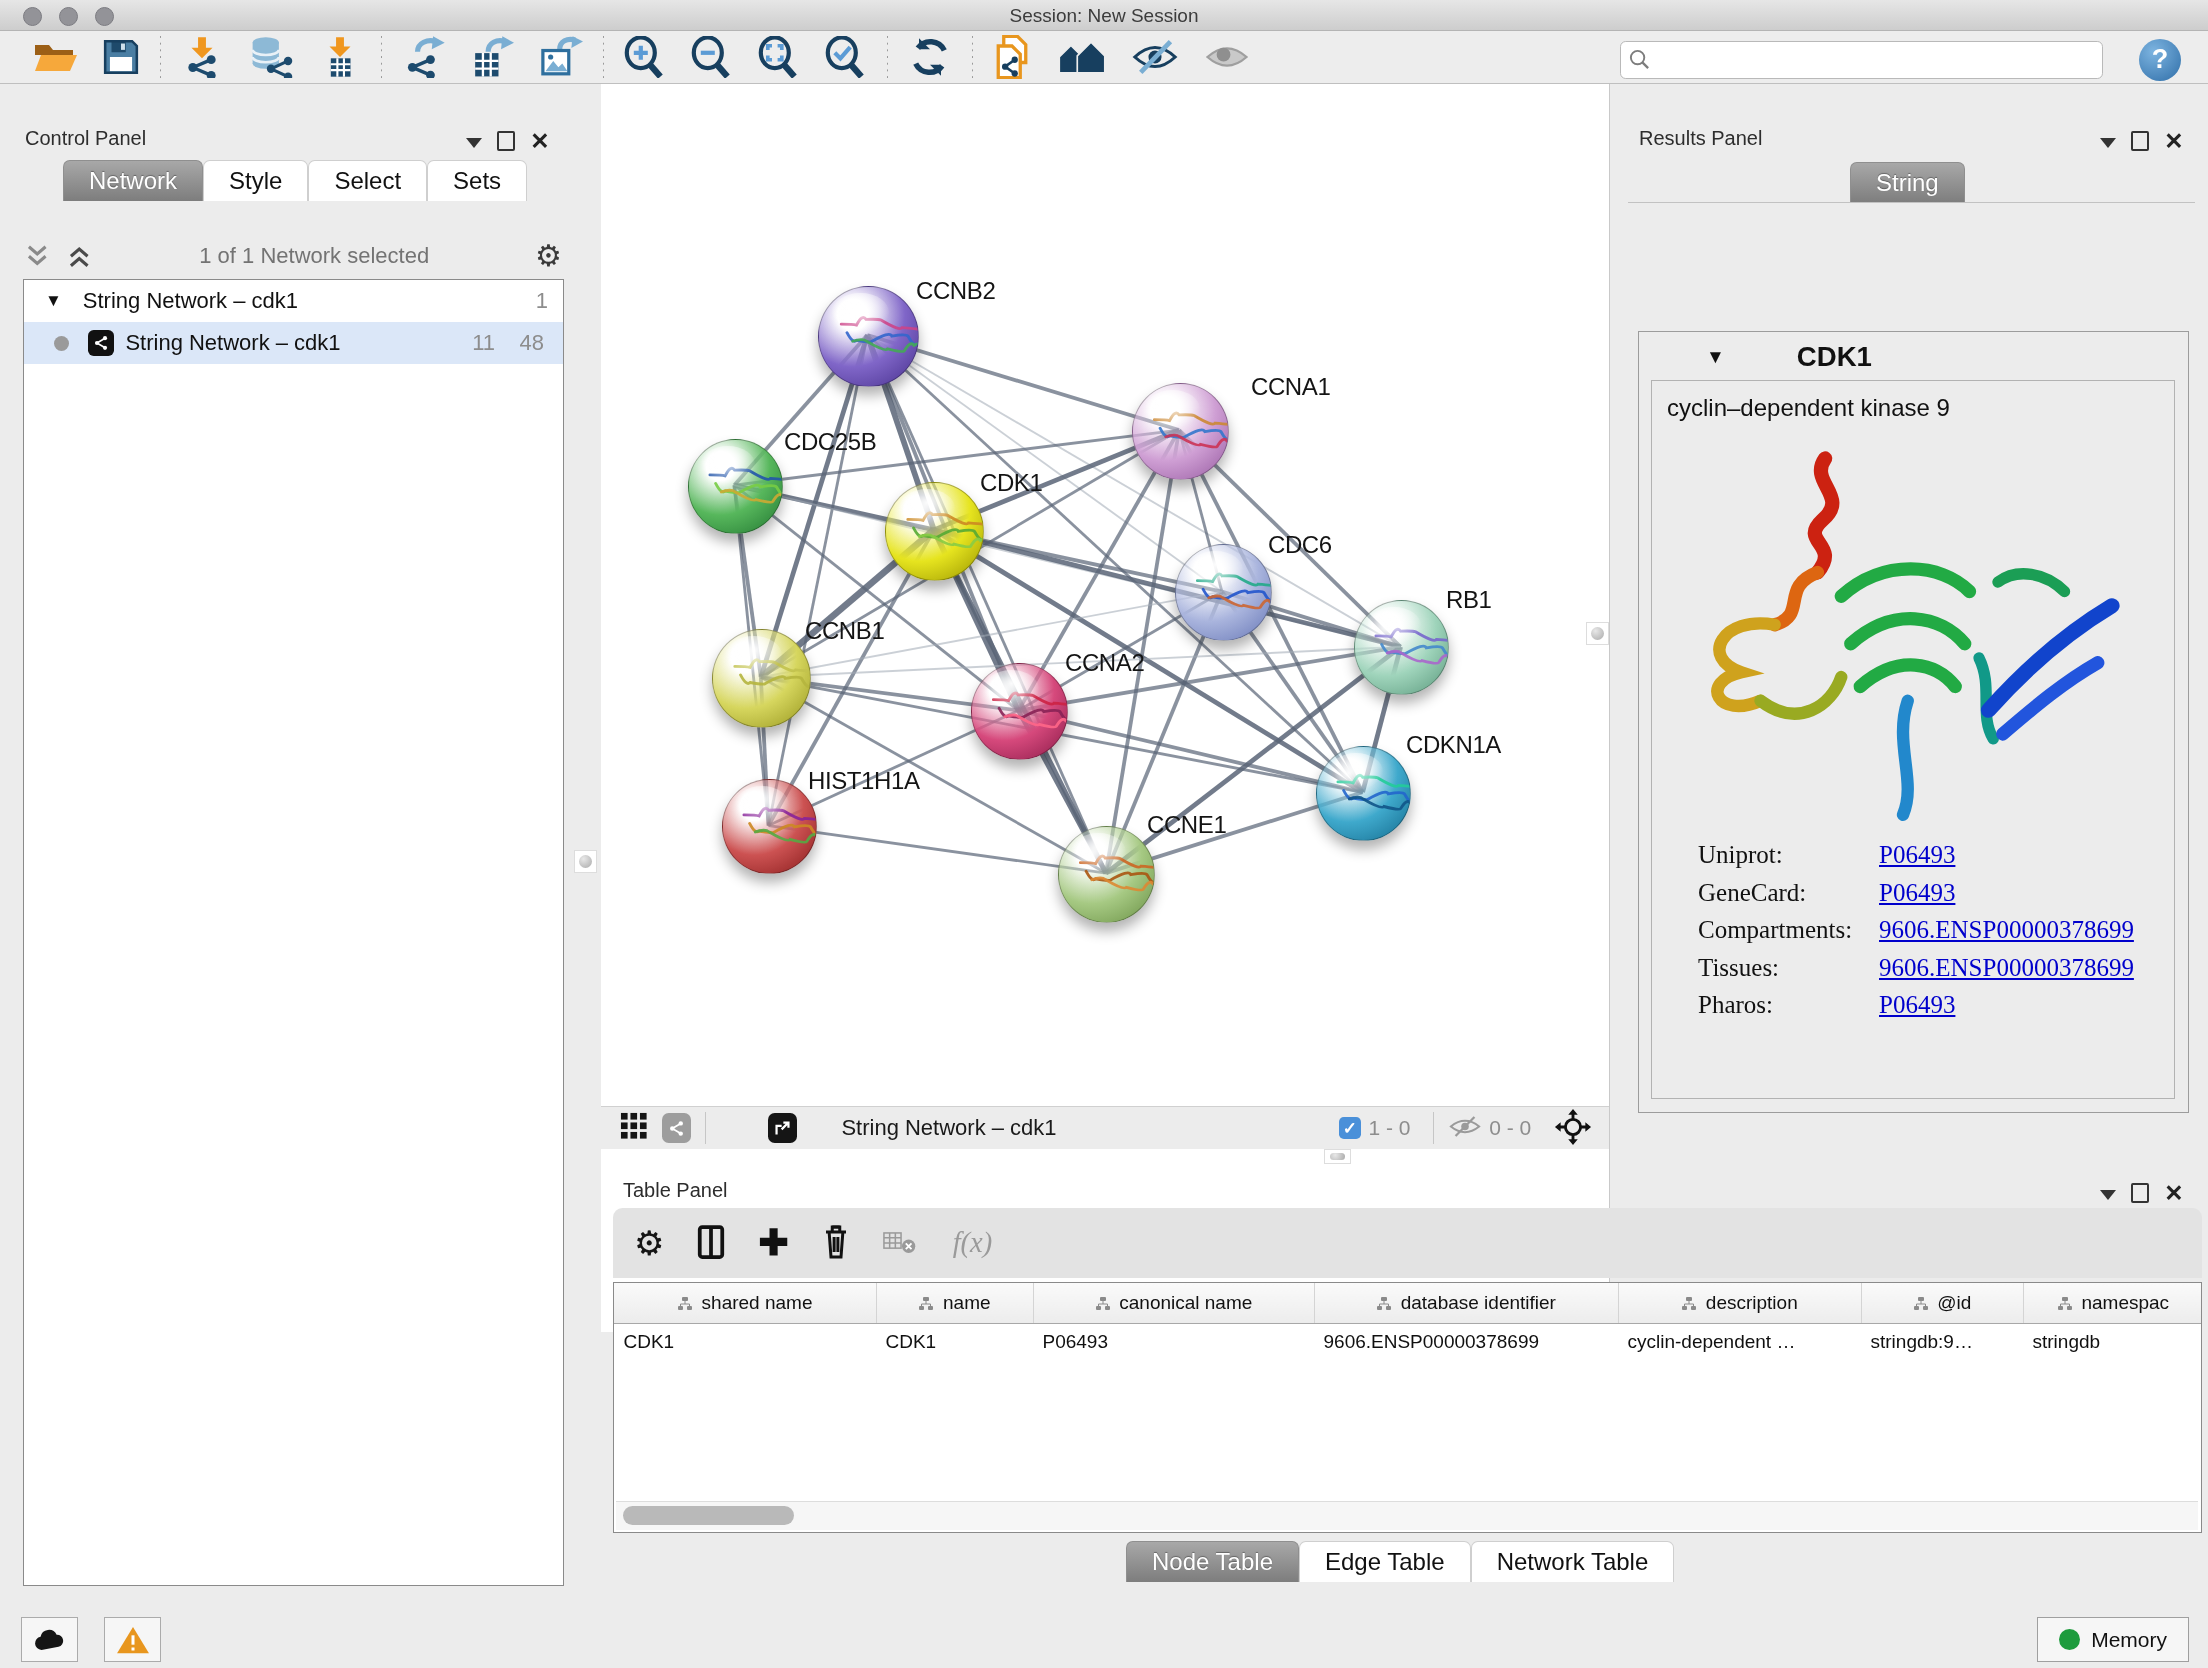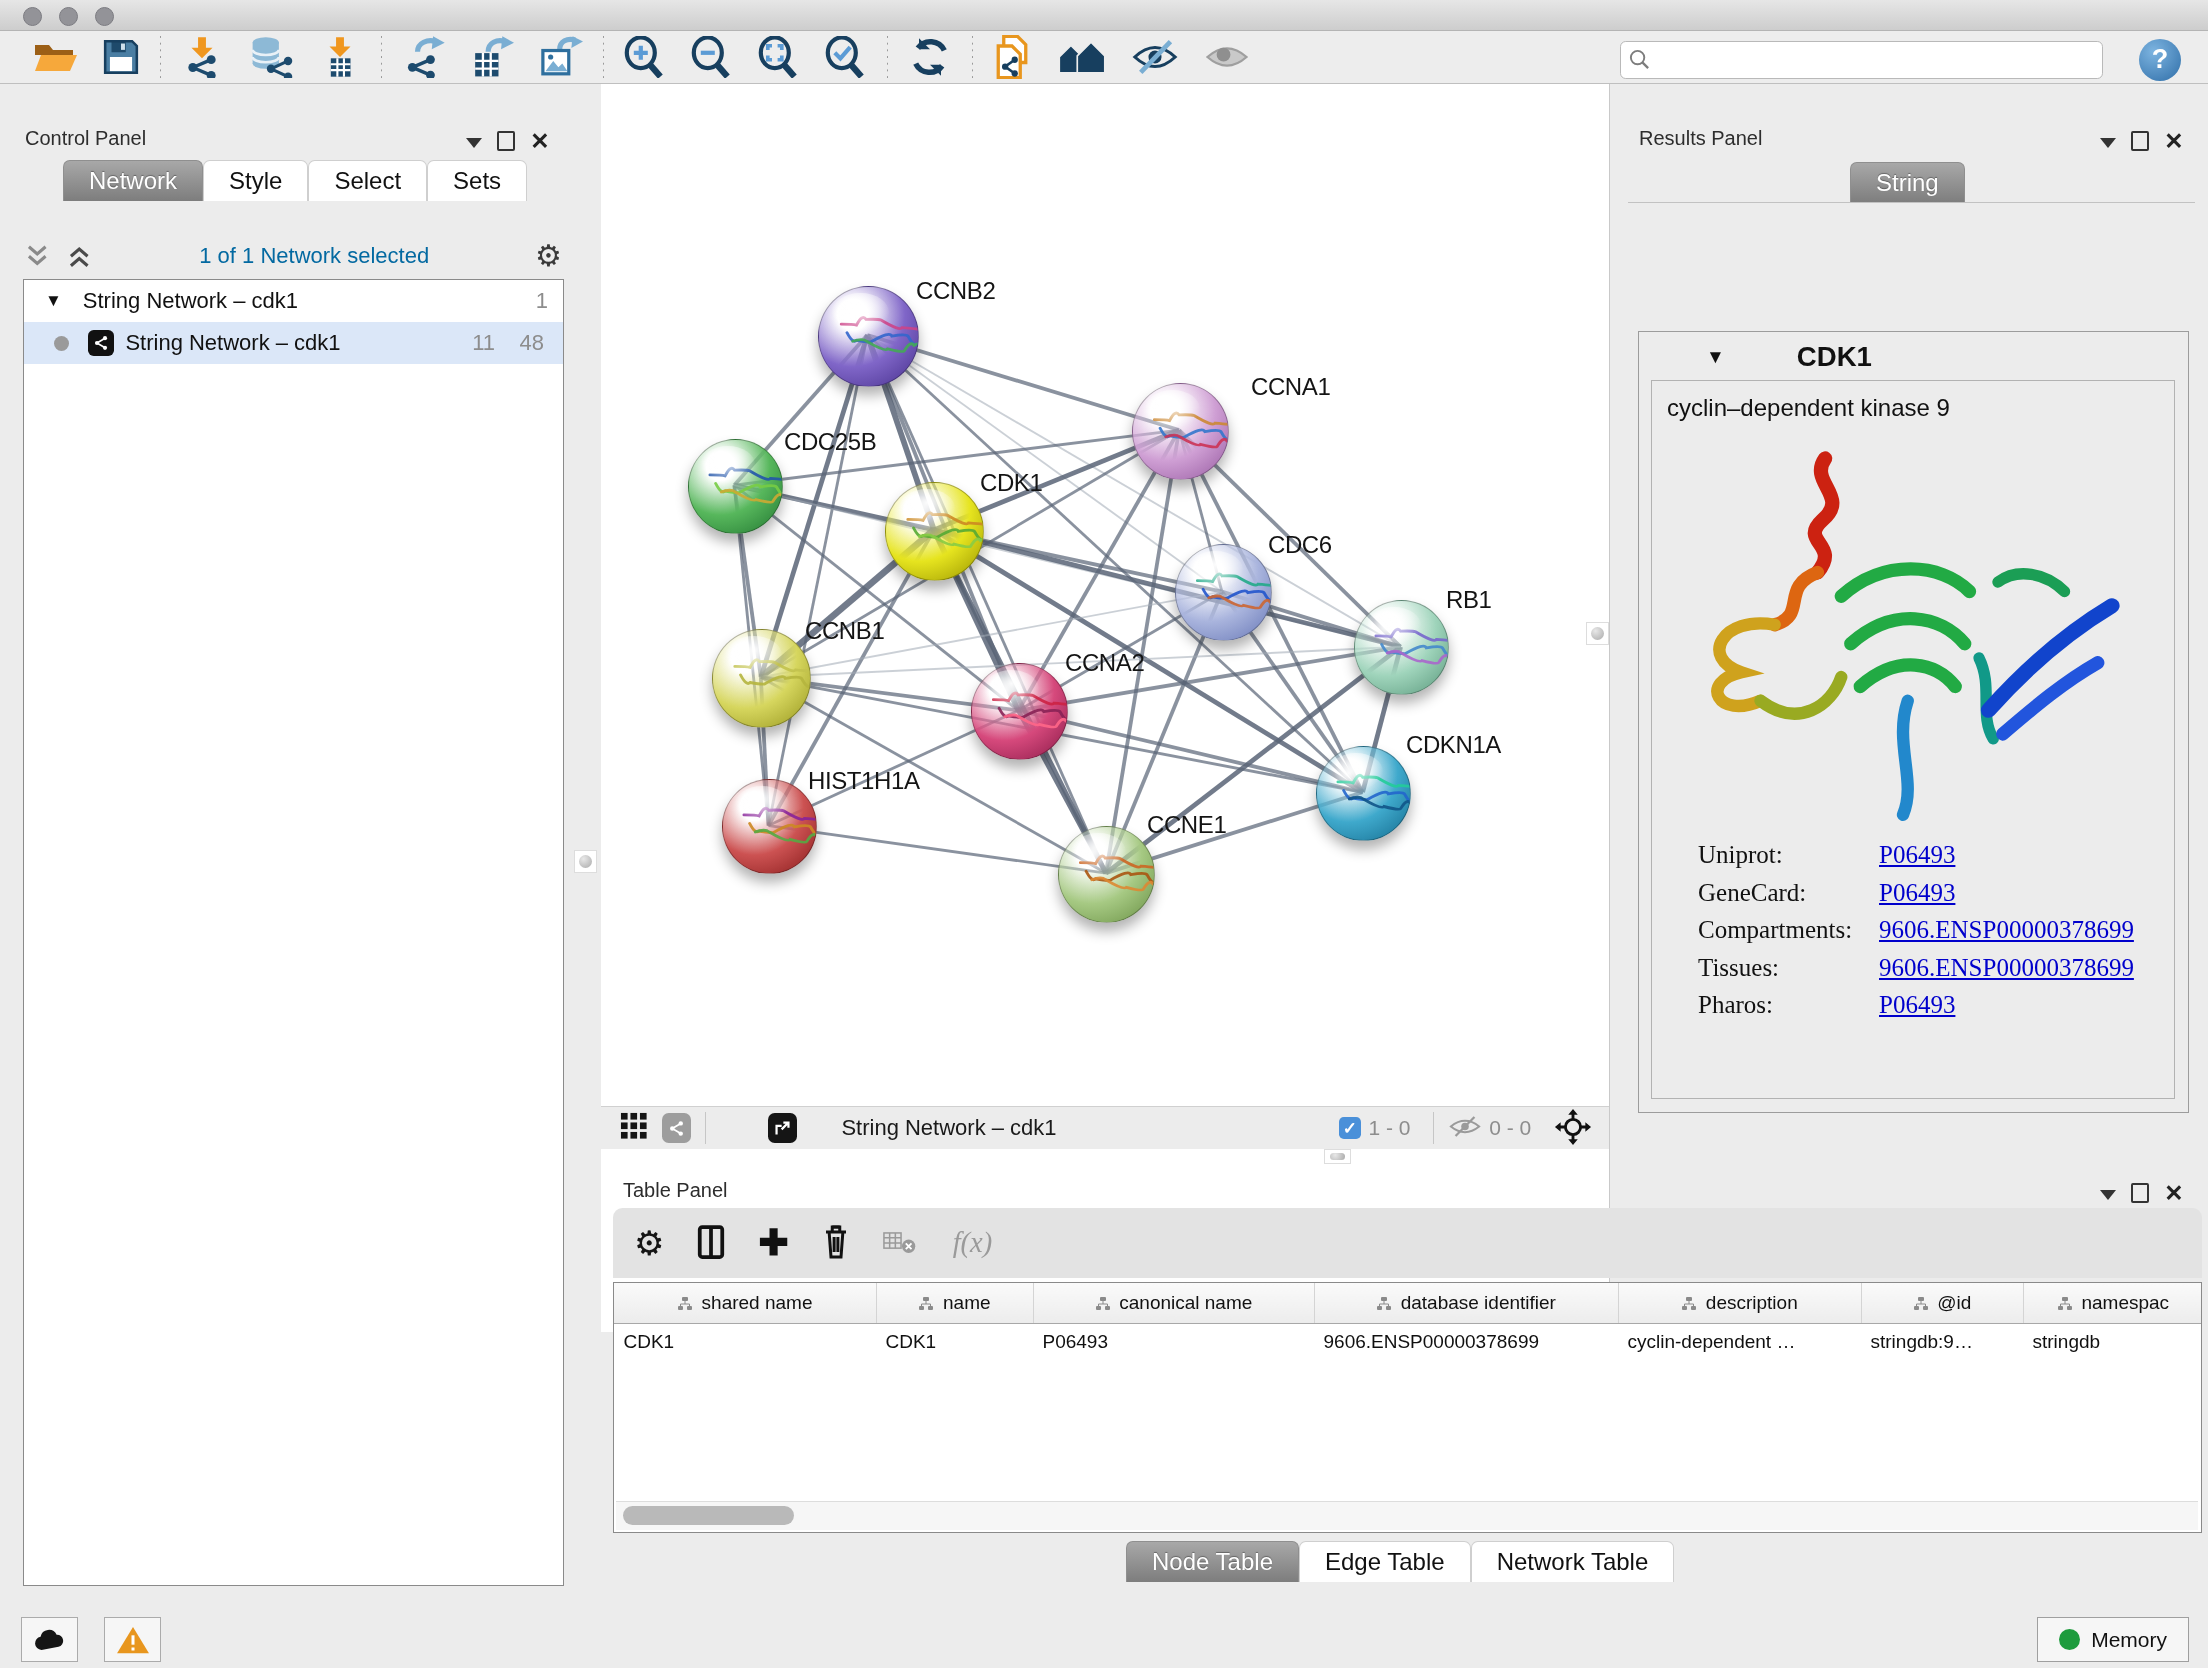--- a/index.html
+++ b/index.html
@@ -34,21 +34,21 @@
   .pico-float{width:14.3px;height:16px;border:2.4px solid #333;border-radius:1.9px;}
   .pico-close{font-size:23px;font-weight:bold;line-height:16px;}
   .tab{height:40px;padding:0 25px;display:flex;align-items:center;font-size:24px;
       background:#fff;border:1px solid #cfcfcf;border-bottom:none;color:#111;
       border-radius:6.7px 6.7px 0 0;}
   .tab.sel{background:linear-gradient(#a8a8a8,#7d7d7d);color:#fff;border-color:#8f8f8f;
       text-shadow:0 -1px 1px rgba(0,0,0,.35);}
   
   .cp-tabs{position:absolute;left:63px;top:160px;display:flex;}
   .cp-toolrow{position:absolute;left:23px;top:236px;width:539px;height:40px;display:flex;align-items:center;}
-  .cp-status{flex:1;text-align:center;font-size:22px;color:#0369a1;}
+  .cp-status{flex:1;text-align:center;font-size:22px;color:#737373;}
   .gear{font-size:30px;color:#3a3a3a;line-height:28.5px;}
   .treebox{position:absolute;left:23px;top:279px;width:539px;height:1305px;background:#fff;
       border:1.4px solid #8a8a8a;}
   .treerow{position:relative;height:42px;display:flex;align-items:center;font-size:22px;}
   .treerow .count{position:absolute;color:#8d8d8d;}
   .row-sel{background:#dbe7f8;}
   .share-badge{width:26px;height:26px;border-radius:5.7px;background:#111;display:flex;
       align-items:center;justify-content:center;margin-right:11.4px;}
   
   .nv{position:absolute;left:601px;top:84px;width:1008px;height:1248px;background:#fff;
@@ -107,20 +107,21 @@
 </style>
 </head>
 <body>
 
 <div class="app">
 
   <div class="titlebar">
     <span class="tl" style="left:23px"></span>
     <span class="tl" style="left:59px"></span>
     <span class="tl" style="left:95px"></span>
+    <div class="win-title">Session: New Session</div>
   </div>
 
   <div class="toolbar">
     <span class="tbtn" style="margin-left:21px">
       <svg width="44" height="36" viewBox="0 0 44 36">
         <path d="M2 6h14l4 5h20v5H2z" fill="#9c5f16"></path>
           <path d="M2 32l6-16h36l-7 16z" fill="#f6a83b"></path>
         </svg>
     </span>
     <span class="tbtn">

